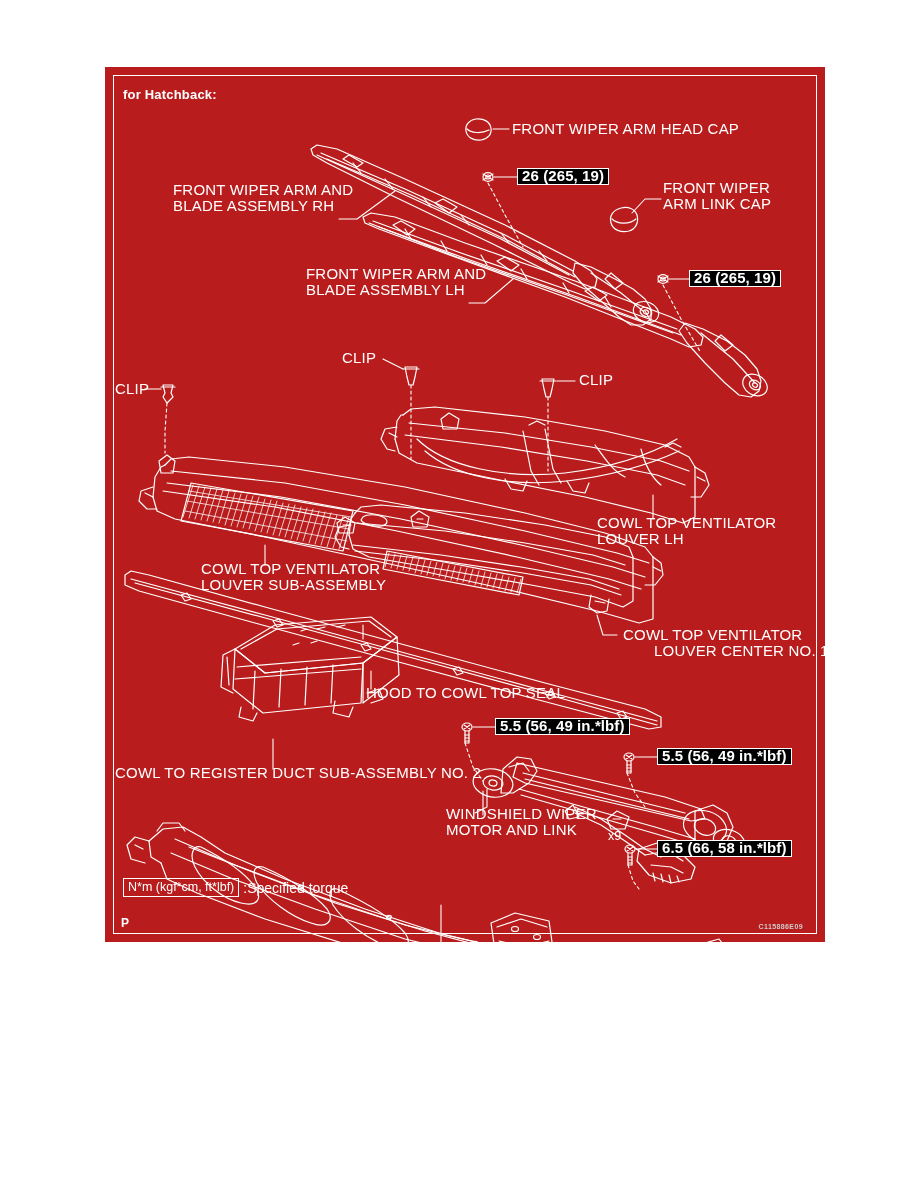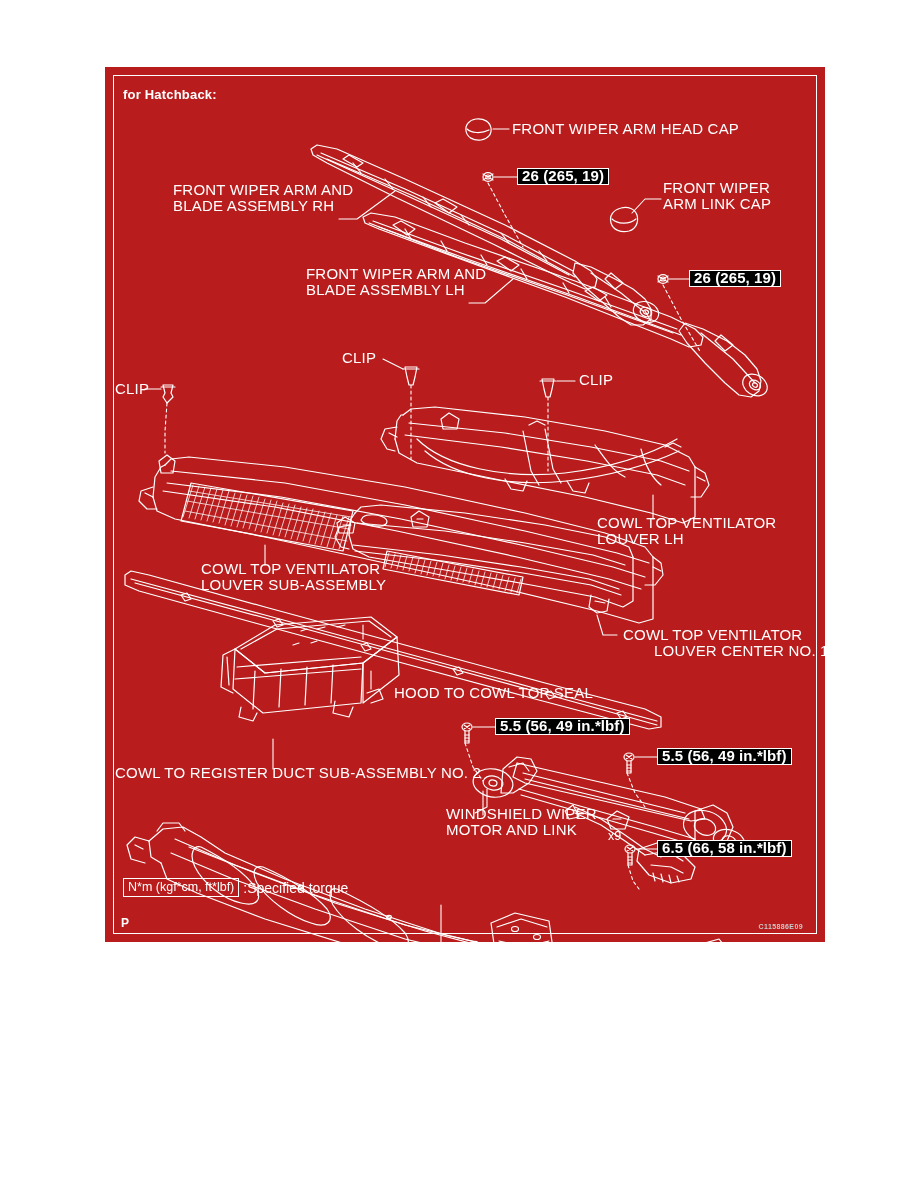--- a/index.html
+++ b/index.html
@@ -551,21 +551,21 @@
 
     <div class="lbl two" style="left:96px; top:494px;">COWL TOP VENTILATOR</div>
     <div class="lbl two" style="left:96px; top:510px;">LOUVER SUB-ASSEMBLY</div>
 
     <div class="lbl two" style="left:492px; top:448px;">COWL TOP VENTILATOR</div>
     <div class="lbl two" style="left:492px; top:464px;">LOUVER LH</div>
 
     <div class="lbl two" style="left:518px; top:560px;">COWL TOP VENTILATOR</div>
     <div class="lbl two" style="left:532px; top:576px;margin-left:17px;">LOUVER CENTER NO. 1</div>
 
-    <div class="lbl" style="left:261px; top:618px;margin-left:28px;">HOOD TO COWL TOP SEAL</div>
+    <div class="lbl" style="left:261px; top:618px;">HOOD TO COWL TOP SEAL</div>
 
     <div class="lbl" style="left:10px; top:698px;">COWL TO REGISTER DUCT SUB-ASSEMBLY NO. 2</div>
 
     <div class="lbl two" style="left:341px; top:739px;">WINDSHIELD WIPER</div>
     <div class="lbl two" style="left:341px; top:755px;">MOTOR AND LINK</div>
 
     <div class="lbl" style="left:248px; top:874px;">COWL TOP SEAL OUTER</div>
 
     <div class="torque" style="left:412px; top:101px;">26 (265, 19)</div>
 

